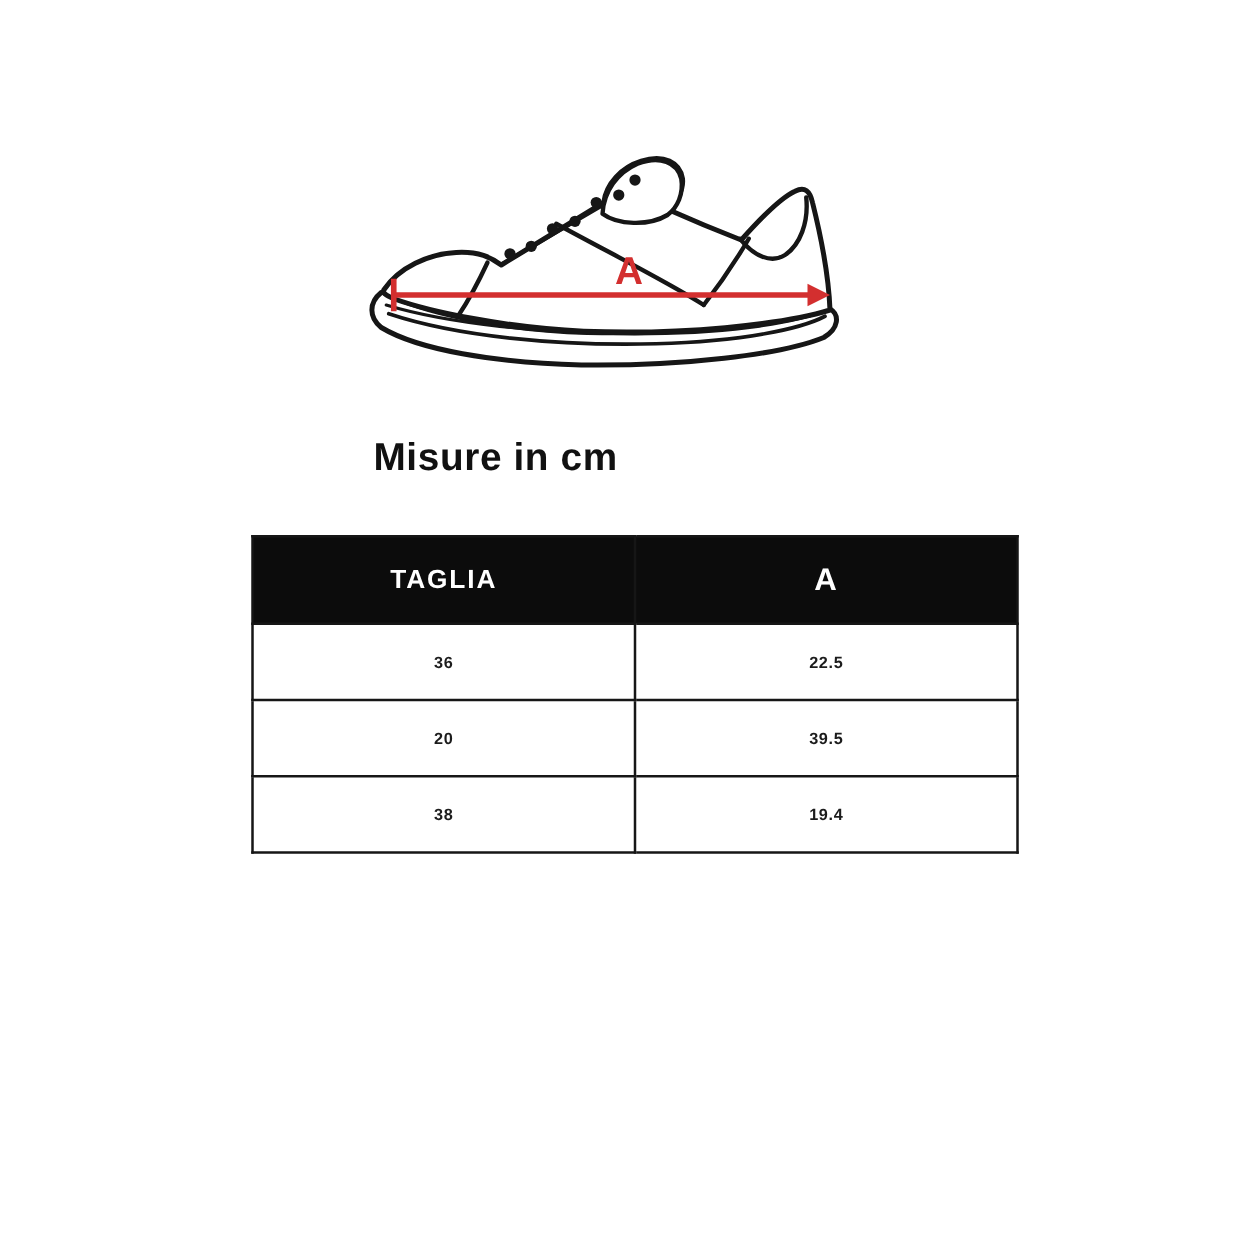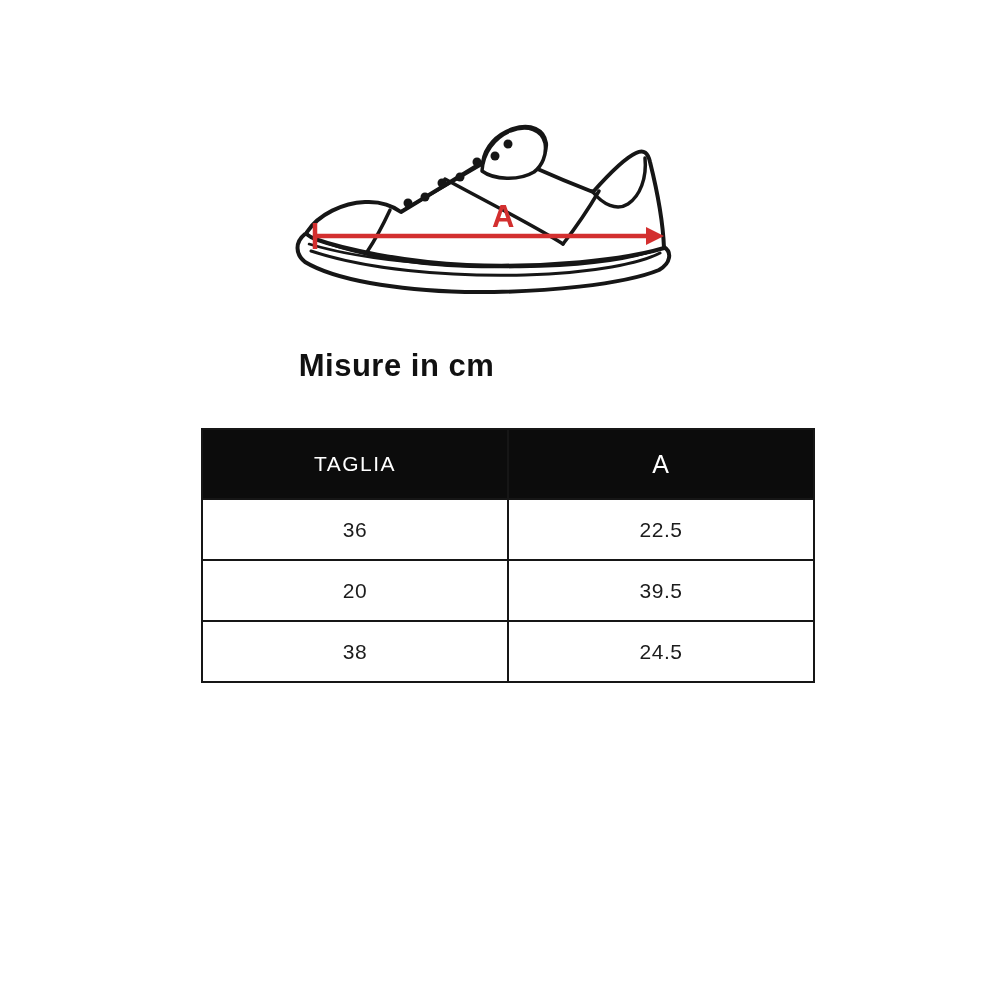--- a/index.html
+++ b/index.html
@@ -43,28 +43,28 @@
   }
   .size-table th, .size-table td {
     border: 2px solid #161616;
     text-align: center;
     vertical-align: middle;
     color: #1c1c1c;
   }
   .size-table th {
     height: 66px;
     color: #ffffff;
-    font-weight: normal;
+    font-weight: bold;
   }
   .size-table th.col-taglia { font-size: 21px; letter-spacing: 1.5px; }
   .size-table th.col-a      { font-size: 25px; letter-spacing: 1px; }
   .size-table td {
     height: 57px;
-    font-size: 21px;
-    font-weight: normal;
+    font-size: 13px;
+    font-weight: bold;
     letter-spacing: 0.5px;
     background: #ffffff;
   }
 </style>
 </head>
 <body>
 
 <div class="page">
 
   <svg class="shoe-diagram" viewBox="0 0 400 210" xmlns="http://www.w3.org/2000/svg">
@@ -119,18 +119,18 @@
         <tr>
           <td>36</td>
           <td>22.5</td>
         </tr>
         <tr>
           <td>20</td>
           <td>39.5</td>
         </tr>
         <tr>
           <td>38</td>
-          <td>24.5</td>
+          <td>19.4</td>
         </tr>
       </tbody>
   </table>
 
 </div>
 
 </body></html>

